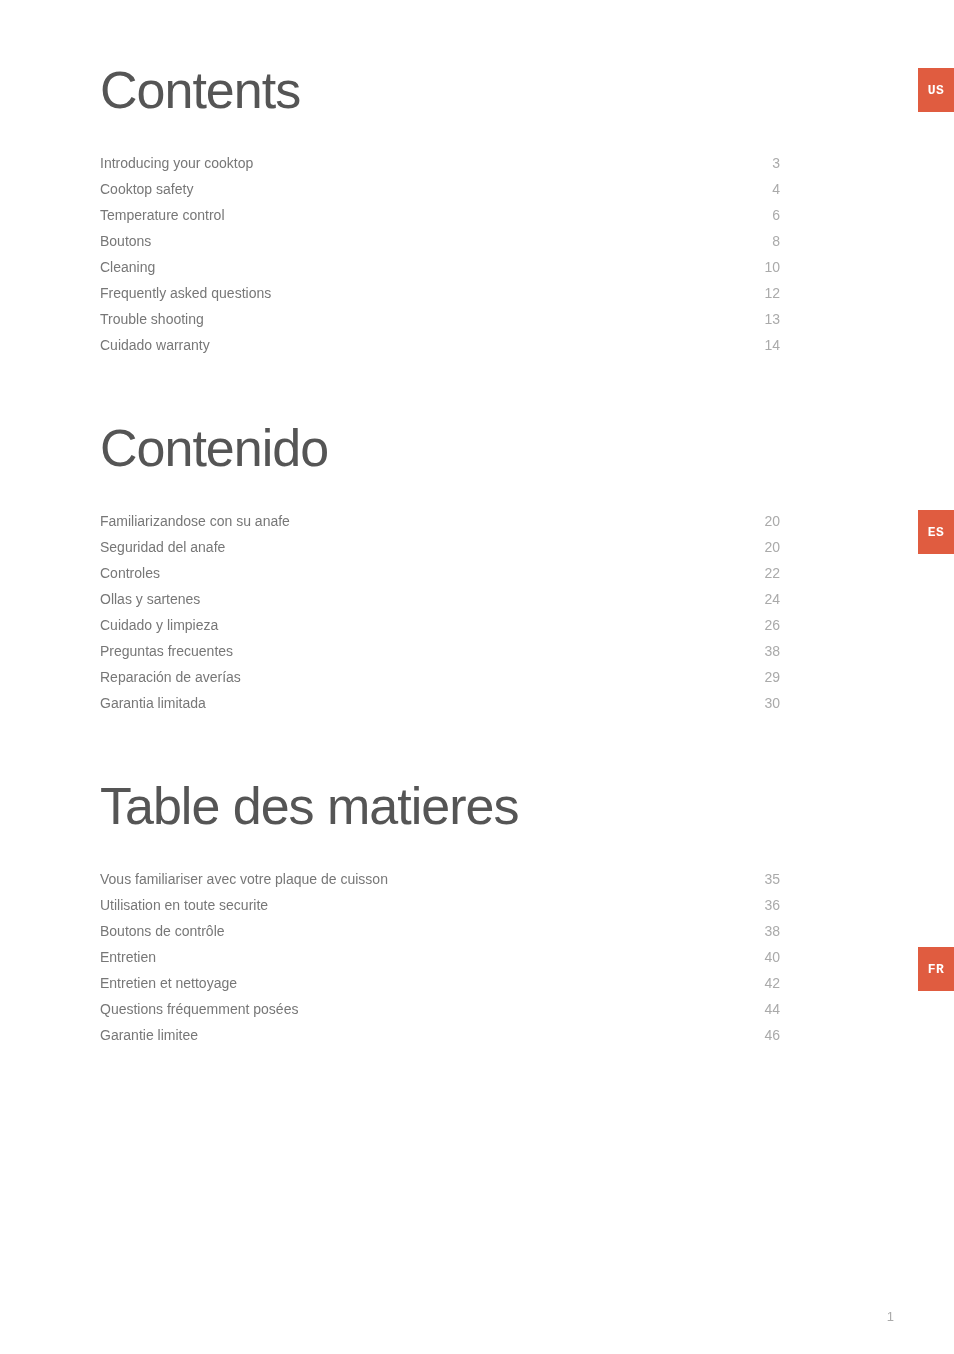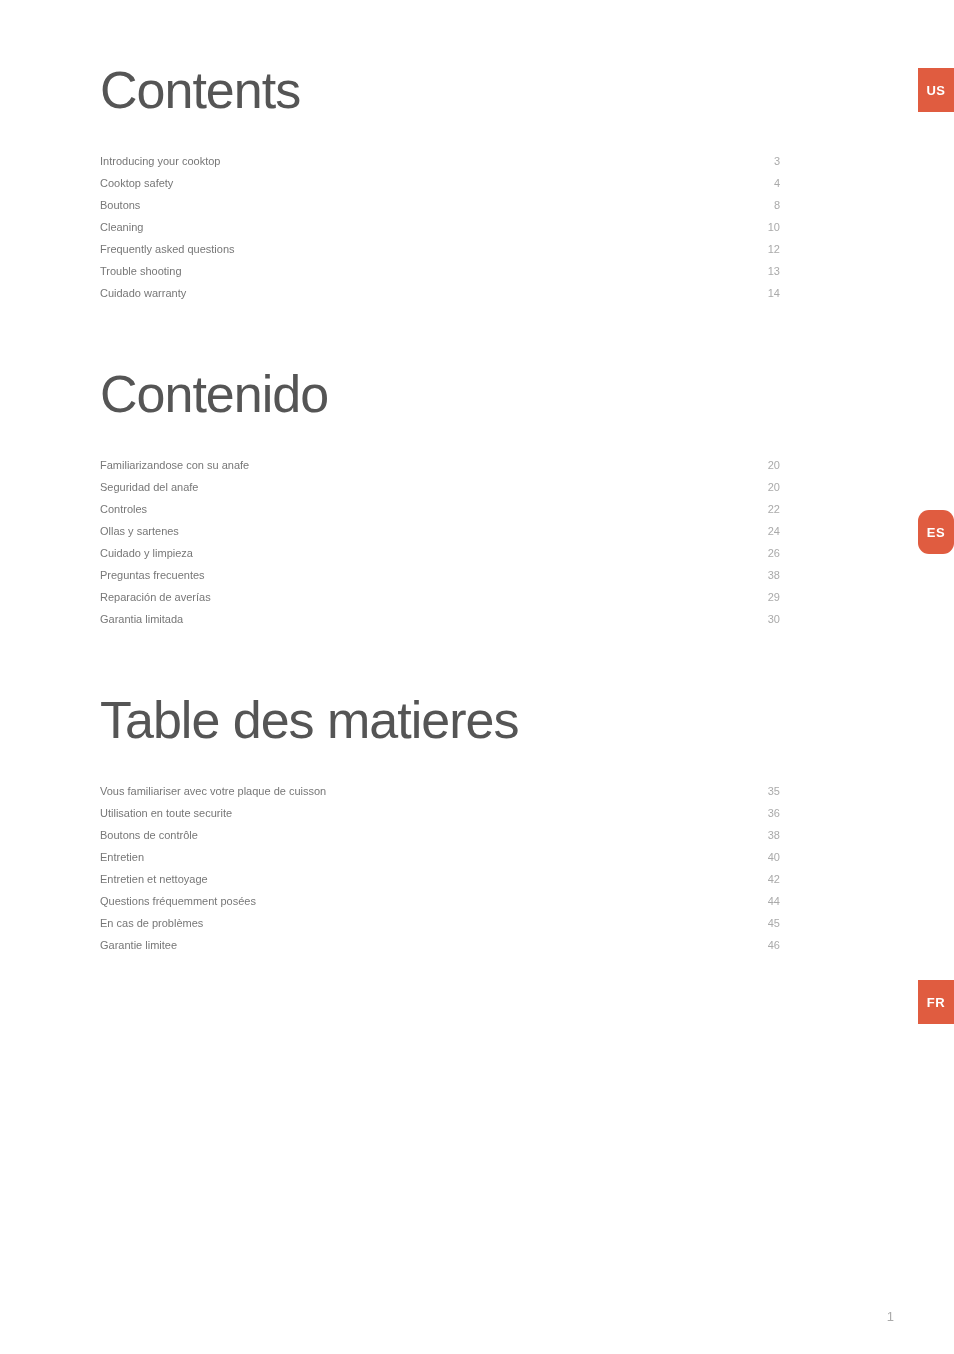--- a/index.html
+++ b/index.html
@@ -35,21 +35,21 @@
       letter-spacing: -1px;
     }
 
     .toc-table {
       width: 100%;
       border-collapse: collapse;
     }
 
     .toc-table tr td {
       padding: 5px 0;
-      font-size: 11px;
+      font-size: 14px;
       color: #777777;
       font-weight: 300;
     }
 
     .toc-table tr td:first-child {
       width: 80%;
     }
 
     .toc-table tr td:last-child {
       text-align: right;
@@ -64,33 +64,33 @@
       width: 36px;
       background: #e05c40;
       color: #ffffff;
       font-size: 13px;
       font-weight: bold;
       display: flex;
       align-items: center;
       justify-content: center;
       height: 44px;
       letter-spacing: 0.5px;
+      font-family: Liberation Mono, monospace;
     }
 
     .side-tab-us {
       top: 68px;
     }
 
     .side-tab-es {
       top: 510px;
-      border-radius: 11px;
     }
 
     .side-tab-fr {
-      top: 980px;
+      top: 947px;
     }
 
     .page-number {
       position: absolute;
       bottom: 30px;
       right: 60px;
       font-size: 13px;
       color: #aaaaaa;
     }
   </style>
@@ -105,20 +105,24 @@
       <tbody id="tbody-contents">
           <tr>
             <td>Introducing your cooktop</td>
             <td>3</td>
           </tr>
           <tr>
             <td>Cooktop safety</td>
             <td>4</td>
           </tr>
           <tr>
+            <td>Temperature control</td>
+            <td>6</td>
+          </tr>
+          <tr>
             <td>Boutons</td>
             <td>8</td>
           </tr>
           <tr>
             <td>Cleaning</td>
             <td>10</td>
           </tr>
           <tr>
             <td>Frequently asked questions</td>
             <td>12</td>
@@ -197,24 +201,20 @@
           </tr>
           <tr>
             <td>Entretien et nettoyage</td>
             <td>42</td>
           </tr>
           <tr>
             <td>Questions fréquemment posées</td>
             <td>44</td>
           </tr>
           <tr>
-            <td>En cas de problèmes</td>
-            <td>45</td>
-          </tr>
-          <tr>
             <td>Garantie limitee</td>
             <td>46</td>
           </tr>
         </tbody>
     </table>
   </div>
 </div>
 
 <div class="side-tab side-tab-us">US</div>
 <div class="side-tab side-tab-es">ES</div>

